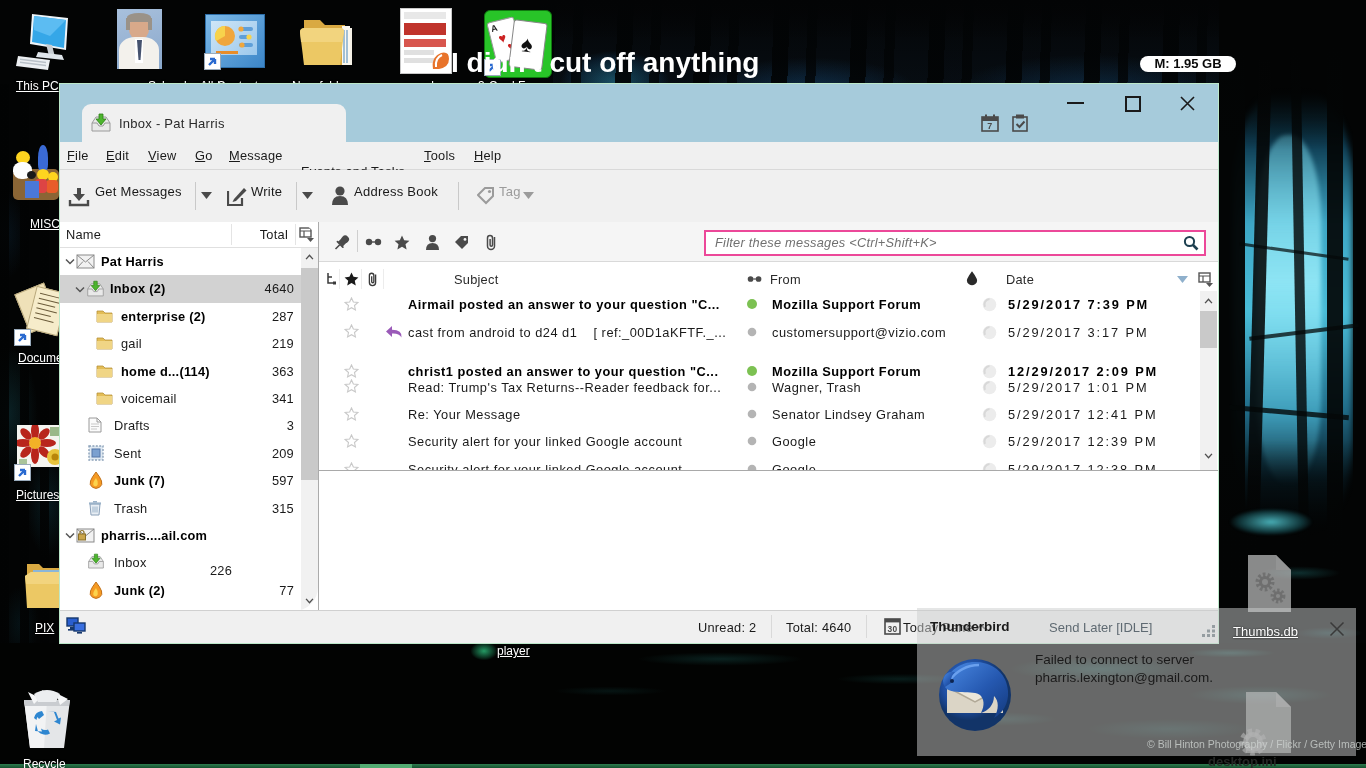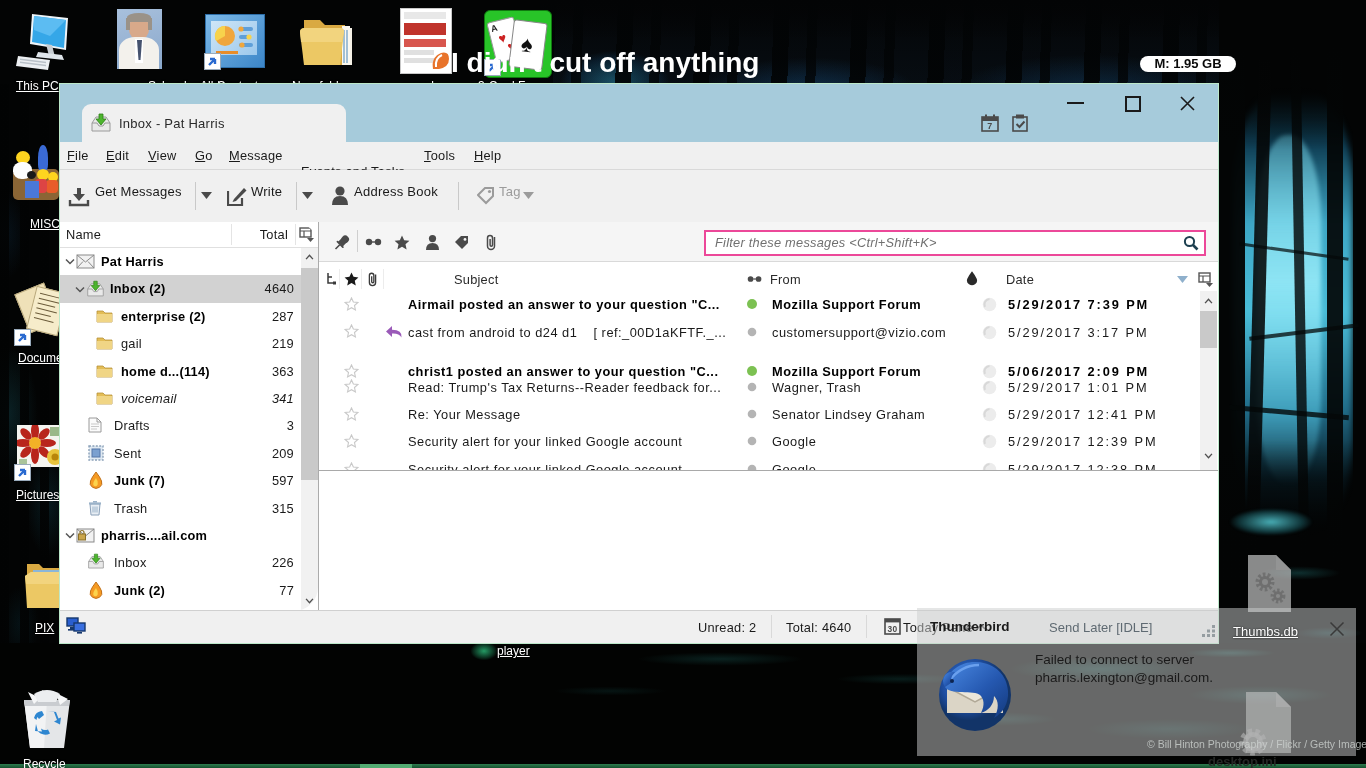--- a/index.html
+++ b/index.html
@@ -394,21 +394,21 @@
             <div class="abs" style="left:150px;top:6px;width:84px;text-align:right;">219</div>
           </div>
           <div class="abs" style="left:0;top:110px;width:241px;height:27px;">
             <svg class="abs" style="left:36px;top:5px;" width="17" height="15" viewBox="0 0 17 15">
                 <path d="M1 3 h6 l2 2 h7 v9 H1 Z" fill="#e3bd56" stroke="#b8923a" stroke-width=".8"></path>
                 <path d="M1 6 h15 v8 H1 Z" fill="#f0d585"></path>
               </svg>
             <div class="abs" style="left:61px;top:6px;font-weight:bold;color:#000;">home d...(114)</div>
             <div class="abs" style="left:150px;top:6px;width:84px;text-align:right;">363</div>
           </div>
-          <div class="abs" style="left:0;top:137px;width:241px;height:27px;font-style:italic;">
+          <div class="abs" style="left:0;top:137px;width:241px;height:27px;">
             <svg class="abs" style="left:36px;top:5px;" width="17" height="15" viewBox="0 0 17 15">
                 <path d="M1 3 h6 l2 2 h7 v9 H1 Z" fill="#e3bd56" stroke="#b8923a" stroke-width=".8"></path>
                 <path d="M1 6 h15 v8 H1 Z" fill="#f0d585"></path>
               </svg>
             <div class="abs" style="left:61px;top:6px;">voicemail</div>
             <div class="abs" style="left:150px;top:6px;width:84px;text-align:right;">341</div>
           </div>
           <div class="abs" style="left:0;top:164px;width:241px;height:27px;">
             <svg class="abs" style="left:28px;top:5px;" width="14" height="16" viewBox="0 0 14 16">
                 <path d="M1 1 h8 l4 4 v10 H1 Z" fill="#fbfbfb" stroke="#9a9a9a"></path>
@@ -457,21 +457,21 @@
               </svg>
             <div class="abs" style="left:41px;top:6px;font-weight:bold;color:#000;">pharris....ail.com</div>
           </div>
           <div class="abs" style="left:0;top:301px;width:241px;height:27px;">
             <svg class="abs" style="left:27px;top:4px;" width="18" height="17" viewBox="0 0 22 20">
                 <path d="M2 10 L6 4 H16 L20 10 V18 H2 Z" fill="#e9e9e9" stroke="#9a9a9a"></path>
                 <path d="M2 10 H7 L9 13 H13 L15 10 H20" fill="none" stroke="#9a9a9a"></path>
                 <path d="M9 1 h4 v5 h3 l-5 6 -5-6 h3 z" fill="#4db52e" stroke="#2e8218" stroke-width=".8"></path>
               </svg>
             <div class="abs" style="left:54px;top:6px;">Inbox</div>
-            <div class="abs" style="left:150px;top:6px;width:84px;text-align:right;">226</div>
+            <div class="abs" style="left:150px;top:14px;width:84px;text-align:left;">226</div>
           </div>
           <div class="abs" style="left:0;top:329px;width:241px;height:27px;">
             <svg class="abs" style="left:29px;top:4px;" width="14" height="18" viewBox="0 0 14 18">
                 <path d="M7 1 Q11 6 12.5 10 Q14 14 10.5 16.3 Q7 18.5 3.5 16.3 Q0 14 1.5 10 Q3 6 7 1 Z" fill="#f59a23" stroke="#c0701a"></path>
                 <path d="M7 7 Q9.5 10.5 8.8 13.2 Q8 15.8 5.5 15 Q3.5 14 4.6 11 Q5.5 8.8 7 7 Z" fill="#fcd34d"></path>
               </svg>
             <div class="abs" style="left:54px;top:6px;font-weight:bold;color:#000;">Junk (2)</div>
             <div class="abs" style="left:150px;top:6px;width:84px;text-align:right;">77</div>
           </div>
         </div>
@@ -592,21 +592,21 @@
               </svg>
             <div class="abs" style="left:89px;top:6px;width:330px;overflow:hidden;white-space:nowrap;font-weight:bold;color:#000;">christ1 posted an answer to your question "C...</div>
             <svg class="abs" style="left:428px;top:8px;" width="10" height="10">
                 <circle cx="5" cy="5" r="5" fill="#7cc152"></circle>
               </svg>
             <div class="abs" style="left:453px;top:6px;font-weight:bold;color:#000;">Mozilla Support Forum</div>
             <svg class="abs" style="left:663px;top:6px;" width="15" height="15">
                 <circle cx="7.5" cy="7.5" r="6.8" fill="#ececec"></circle>
                 <path d="M7.5 2 A5.5 5.5 0 0 0 3 10" fill="none" stroke="#d8d8d8" stroke-width="2"></path>
               </svg>
-            <div class="abs" style="left:689px;top:6px;font-weight:bold;color:#000;letter-spacing:1.9px;">5/06/2017 2:09 PM</div>
+            <div class="abs" style="left:689px;top:6px;font-weight:bold;color:#000;letter-spacing:1.9px;">12/29/2017 2:09 PM</div>
           </div>
           <div class="abs" style="left:0;top:82px;width:881px;height:28px;">
             <svg class="abs" style="left:25px;top:6px;" width="15" height="14" viewBox="0 0 16 15">
                 <path d="M8 1 L10 5.4 L14.8 5.9 L11.2 9.1 L12.2 13.8 L8 11.4 L3.8 13.8 L4.8 9.1 L1.2 5.9 L6 5.4 Z" fill="#fff" stroke="#c9c9c9" stroke-width="1.2"></path>
               </svg>
             <div class="abs" style="left:89px;top:7px;width:330px;overflow:hidden;white-space:nowrap;">Read: Trump's Tax Returns--Reader feedback for...</div>
             <svg class="abs" style="left:428px;top:9px;" width="10" height="10">
                 <circle cx="5" cy="5" r="4.3" fill="#b4b4b4"></circle>
               </svg>
             <div class="abs" style="left:453px;top:7px;">Wagner, Trash</div>

